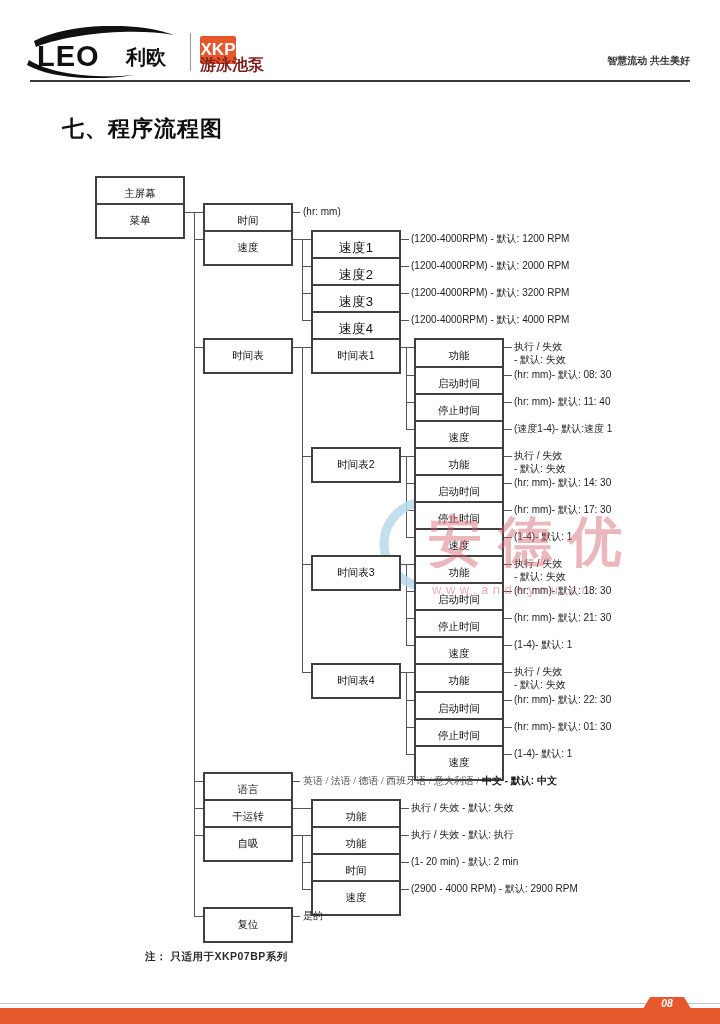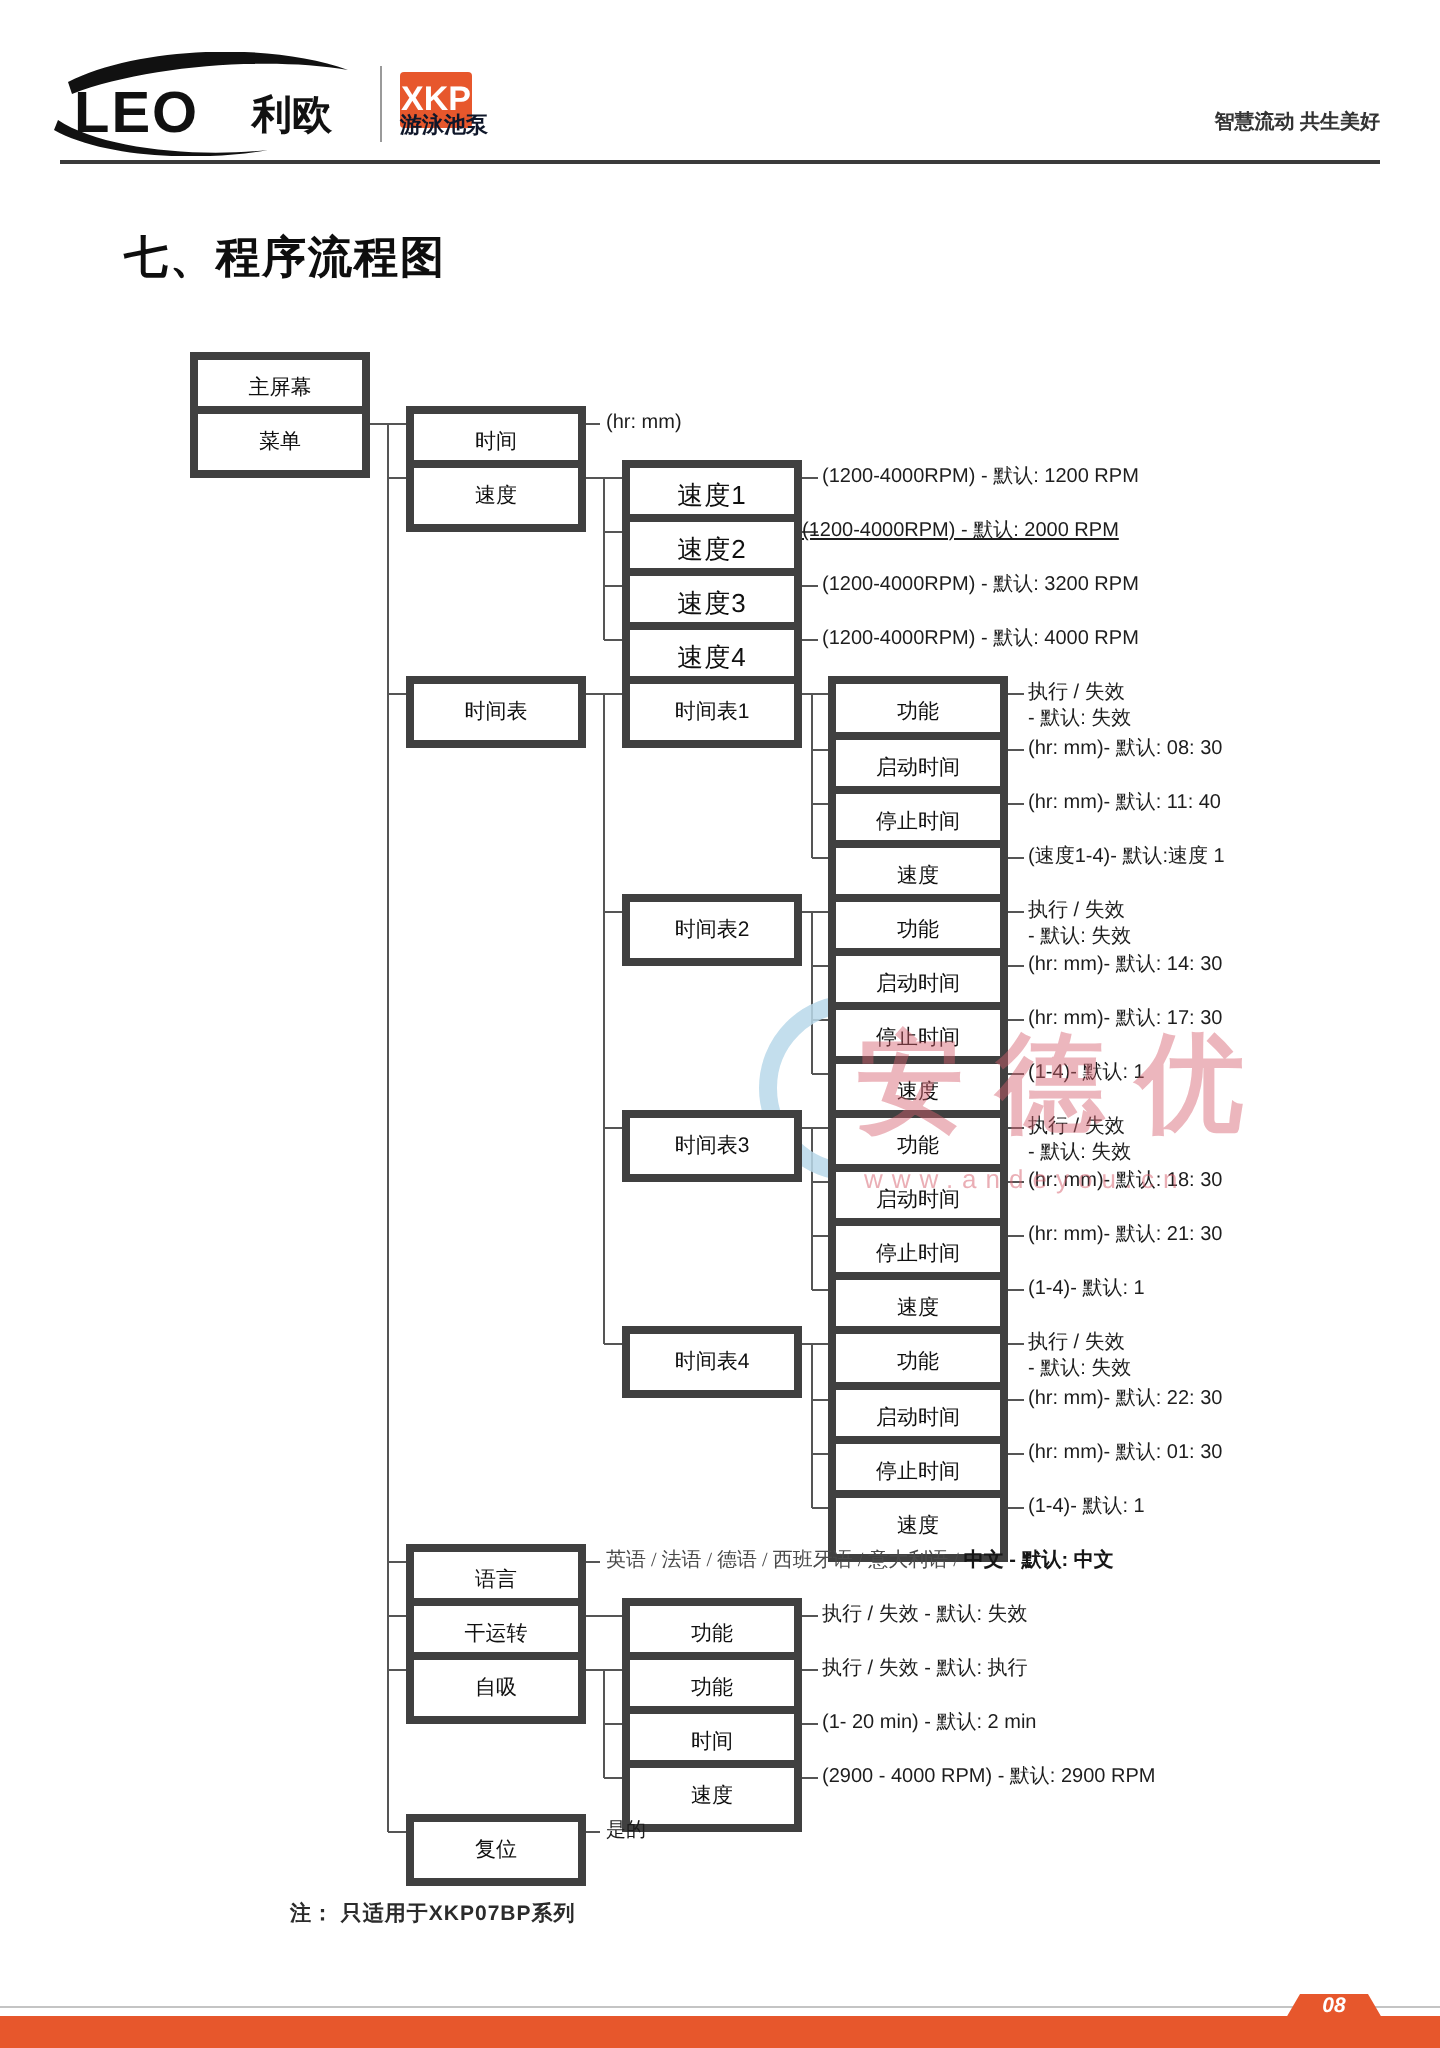--- a/index.html
+++ b/index.html
@@ -1,33 +1,33 @@
 <!DOCTYPE html>
 <html><head>
 <meta charset="utf-8">
 <style>
   html,body{margin:0;padding:0;}
   body{width:720px;height:1024px;background:#ffffff;position:relative;overflow:hidden;
        font-family:"Liberation Sans", sans-serif;-webkit-font-smoothing:antialiased;}
   .abs{position:absolute;}
   
-  .bx{position:absolute;width:90px;height:36px;border:4px solid #404040;background:#fff;
+  .bx{position:absolute;width:90px;height:36px;border:2px solid #404040;background:#fff;
       box-sizing:border-box;display:flex;align-items:center;justify-content:center;
       font-size:10.5px;color:#101010;z-index:2;}
   .bg{font-size:13px;letter-spacing:.5px;}
   
   .lbl{position:absolute;font-size:10px;line-height:18px;white-space:nowrap;color:#1d1d1d;z-index:2;}
   .l2{line-height:12px;}
   .serif{font-family:"Liberation Serif", serif;color:#4a4a4a;}
   .boldpart{font-weight:700;color:#161616;}
   
   .hdr-rule{position:absolute;left:30px;width:660px;top:80px;height:2px;background:#3a3a3a;}
   .badge{position:absolute;left:200px;top:36px;width:36px;height:28px;border-radius:2px;
          display:flex;align-items:center;justify-content:center;color:#fff;font-size:17px;font-weight:700;}
-  .product{position:absolute;left:200px;top:55px;font-size:11px;font-weight:700;color:#0f172a;}
+  .product{position:absolute;left:200px;top:55px;font-size:16px;font-weight:700;color:#7f1d1d;}
   .divider{position:absolute;left:190px;top:33px;width:1px;height:38px;background:#9a9a9a;}
   .slogan{position:absolute;right:30px;top:54px;font-size:10px;font-weight:600;color:#333;}
   .title{position:absolute;left:62px;top:114px;font-size:22px;font-weight:700;color:#0e0e0e;letter-spacing:1px;}
   .note{position:absolute;left:145px;top:950px;font-size:10.5px;font-weight:600;color:#2b2b2b;letter-spacing:.5px;}
   
   .wm-chars{position:absolute;left:428px;top:506px;font-size:54px;font-weight:700;letter-spacing:16px;
             color:#d6606e;opacity:.45;z-index:3;pointer-events:none;}
   .wm-url{position:absolute;left:432px;top:566px;font-size:13px;letter-spacing:4.5px;
           color:#d6606e;opacity:.5;z-index:3;pointer-events:none;margin-top:16px;}
   .wm-logo{position:absolute;left:376px;top:496px;z-index:1;opacity:.85;pointer-events:none;}
@@ -126,21 +126,21 @@
   <div class="bx" style="left:311px;top:799px;">功能</div>
   <div class="bx" style="left:311px;top:826px;">功能</div>
   <div class="bx" style="left:311px;top:853px;">时间</div>
   <div class="bx" style="left:311px;top:880px;">速度</div>
 
   <div class="lbl" style="left:303px;top:203px;">(hr: mm)</div>
   <div class="lbl" style="left:303px;top:772px;"><span class="serif">英语 / 法语 / 德语 / 西班牙语 / 意大利语 / </span><span class="boldpart">中文 - 默认: 中文</span></div>
   <div class="lbl" style="left:303px;top:907px;">是的</div>
 
   <div class="lbl" style="left:411px;top:230px;">(1200-4000RPM) - 默认: 1200 RPM</div>
-  <div class="lbl" style="left:401px;top:257px;text-decoration:underline;">(1200-4000RPM) - 默认: 2000 RPM</div>
+  <div class="lbl" style="left:411px;top:257px;">(1200-4000RPM) - 默认: 2000 RPM</div>
   <div class="lbl" style="left:411px;top:284px;">(1200-4000RPM) - 默认: 3200 RPM</div>
   <div class="lbl" style="left:411px;top:311px;">(1200-4000RPM) - 默认: 4000 RPM</div>
 
   <div class="lbl" style="left:514px;top:338px;">执行 / 失效</div>
   <div class="lbl l2" style="left:514px;top:354px;">- 默认: 失效</div>
   <div class="lbl" style="left:514px;top:366px;">(hr: mm)- 默认: 08: 30</div>
   <div class="lbl" style="left:514px;top:393px;">(hr: mm)- 默认: 11: 40</div>
   <div class="lbl" style="left:514px;top:420px;">(速度1-4)- 默认:速度 1</div>
 
   <div class="lbl" style="left:514px;top:447px;">执行 / 失效</div>

